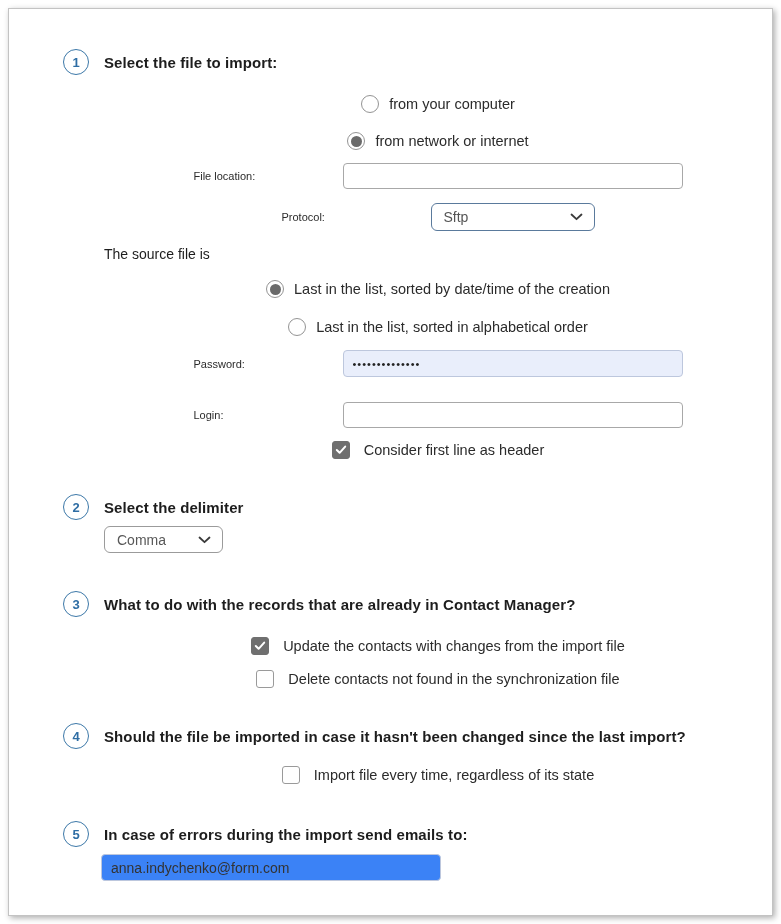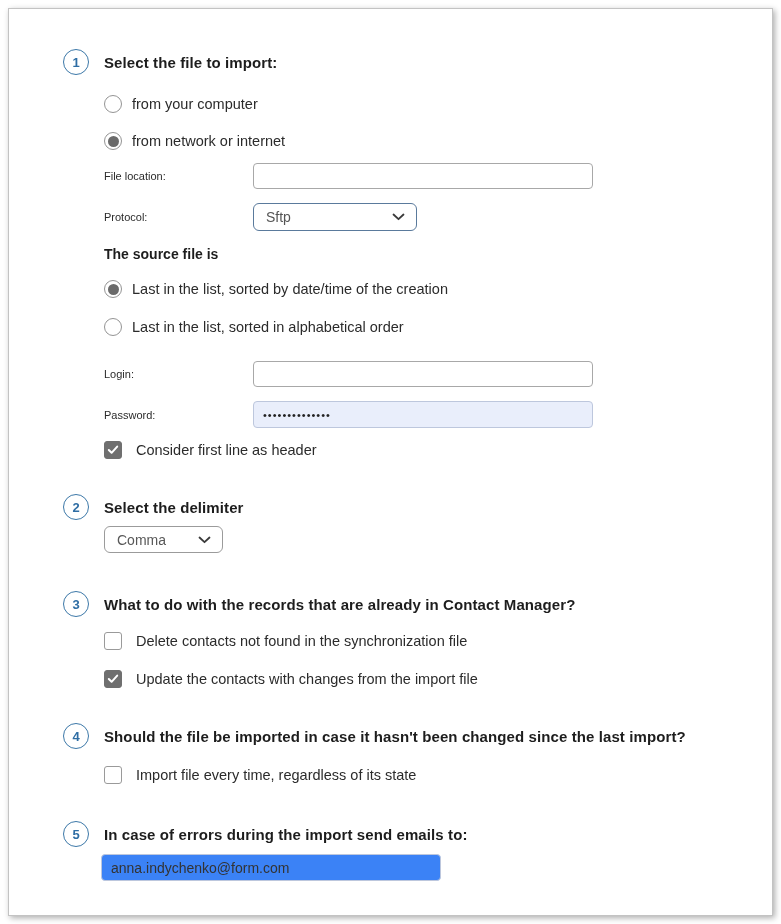--- a/index.html
+++ b/index.html
@@ -22,22 +22,22 @@
   .step-header { display: flex; align-items: center; padding-left: 54px; }
   .step-circle {
     width: 26px; height: 26px; flex: none;
     border: 1.5px solid #3c78a8; border-radius: 50%;
     color: #2e6da4; font-weight: bold; font-size: 13px;
     display: flex; align-items: center; justify-content: center;
     margin-right: 15px; background: #fff;
   }
   .step-title { font-weight: 700; font-size: 15px; color: #1d1d1d; letter-spacing: 0.1px; }
   
-  .indent { padding-left: 95px; }
-  .sub-heading { font-weight: 700; font-size: 14px; color: #1d1d1d; }
+  .indent { padding-left: 95px; justify-content: center; }
+  .sub-heading { font-weight: 400; font-size: 14px; color: #1d1d1d; }
   
   .radio-row { display: flex; align-items: center; gap: 10px; }
   .radio {
     width: 18px; height: 18px; flex: none;
     border: 1.5px solid #949494; border-radius: 50%;
     background: #fff; position: relative;
   }
   .radio.selected::after {
     content: ""; position: absolute; inset: 2.5px;
     border-radius: 50%; background: #6a6a6a;
@@ -123,28 +123,28 @@
   <div class="radio-row indent" style="margin-top:18px">
     <span class="radio selected"></span>
     <span class="option-label">Last in the list, sorted by date/time of the creation</span>
   </div>
 
   <div class="radio-row indent" style="margin-top:20px">
     <span class="radio"></span>
     <span class="option-label">Last in the list, sorted in alphabetical order</span>
   </div>
 
+  <div class="field-row indent" style="margin-top:14px">
+    <span class="field-label">Password:</span>
+    <input class="text-input secure" type="text" value="••••••••••••••" style="">
+  </div>
+
   <div class="field-row indent" style="margin-top:25px">
     <span class="field-label">Login:</span>
     <input class="text-input" type="text" value="" style="">
-  </div>
-
-  <div class="field-row indent" style="margin-top:14px">
-    <span class="field-label">Password:</span>
-    <input class="text-input secure" type="text" value="••••••••••••••" style="">
   </div>
 
   <div class="checkbox-row indent" style="margin-top:13px">
     <span class="checkbox checked">
       <svg width="12" height="10" viewBox="0 0 12 10">
           <polyline points="1.8,5 4.6,7.8 10.2,1.6" fill="none" stroke="#ffffff" stroke-width="2" stroke-linecap="round" stroke-linejoin="round"></polyline>
         </svg>
     </span>
     <span class="option-label">Consider first line as header</span>
   </div>
@@ -163,34 +163,34 @@
           </svg>
       </span>
     </div>
   </div>
 
   <div class="step-header" style="margin-top:38px">
     <div class="step-circle">3</div>
     <div class="step-title">What to do with the records that are already in Contact Manager?</div>
   </div>
 
-  <div class="checkbox-row indent" style="margin-top:15px">
-    <span class="checkbox"></span>
-    <span class="option-label">Delete contacts not found in the synchronization file</span>
-  </div>
-
   <div class="checkbox-row indent" style="margin-top:20px">
     <span class="checkbox checked">
       <svg width="12" height="10" viewBox="0 0 12 10">
           <polyline points="1.8,5 4.6,7.8 10.2,1.6" fill="none" stroke="#ffffff" stroke-width="2" stroke-linecap="round" stroke-linejoin="round"></polyline>
         </svg>
     </span>
     <span class="option-label">Update the contacts with changes from the import file</span>
   </div>
 
+  <div class="checkbox-row indent" style="margin-top:15px">
+    <span class="checkbox"></span>
+    <span class="option-label">Delete contacts not found in the synchronization file</span>
+  </div>
+
   <div class="step-header" style="margin-top:35px">
     <div class="step-circle">4</div>
     <div class="step-title">Should the file be imported in case it hasn't been changed since the last import?</div>
   </div>
 
   <div class="checkbox-row indent" style="margin-top:17px">
     <span class="checkbox"></span>
     <span class="option-label">Import file every time, regardless of its state</span>
   </div>
 

